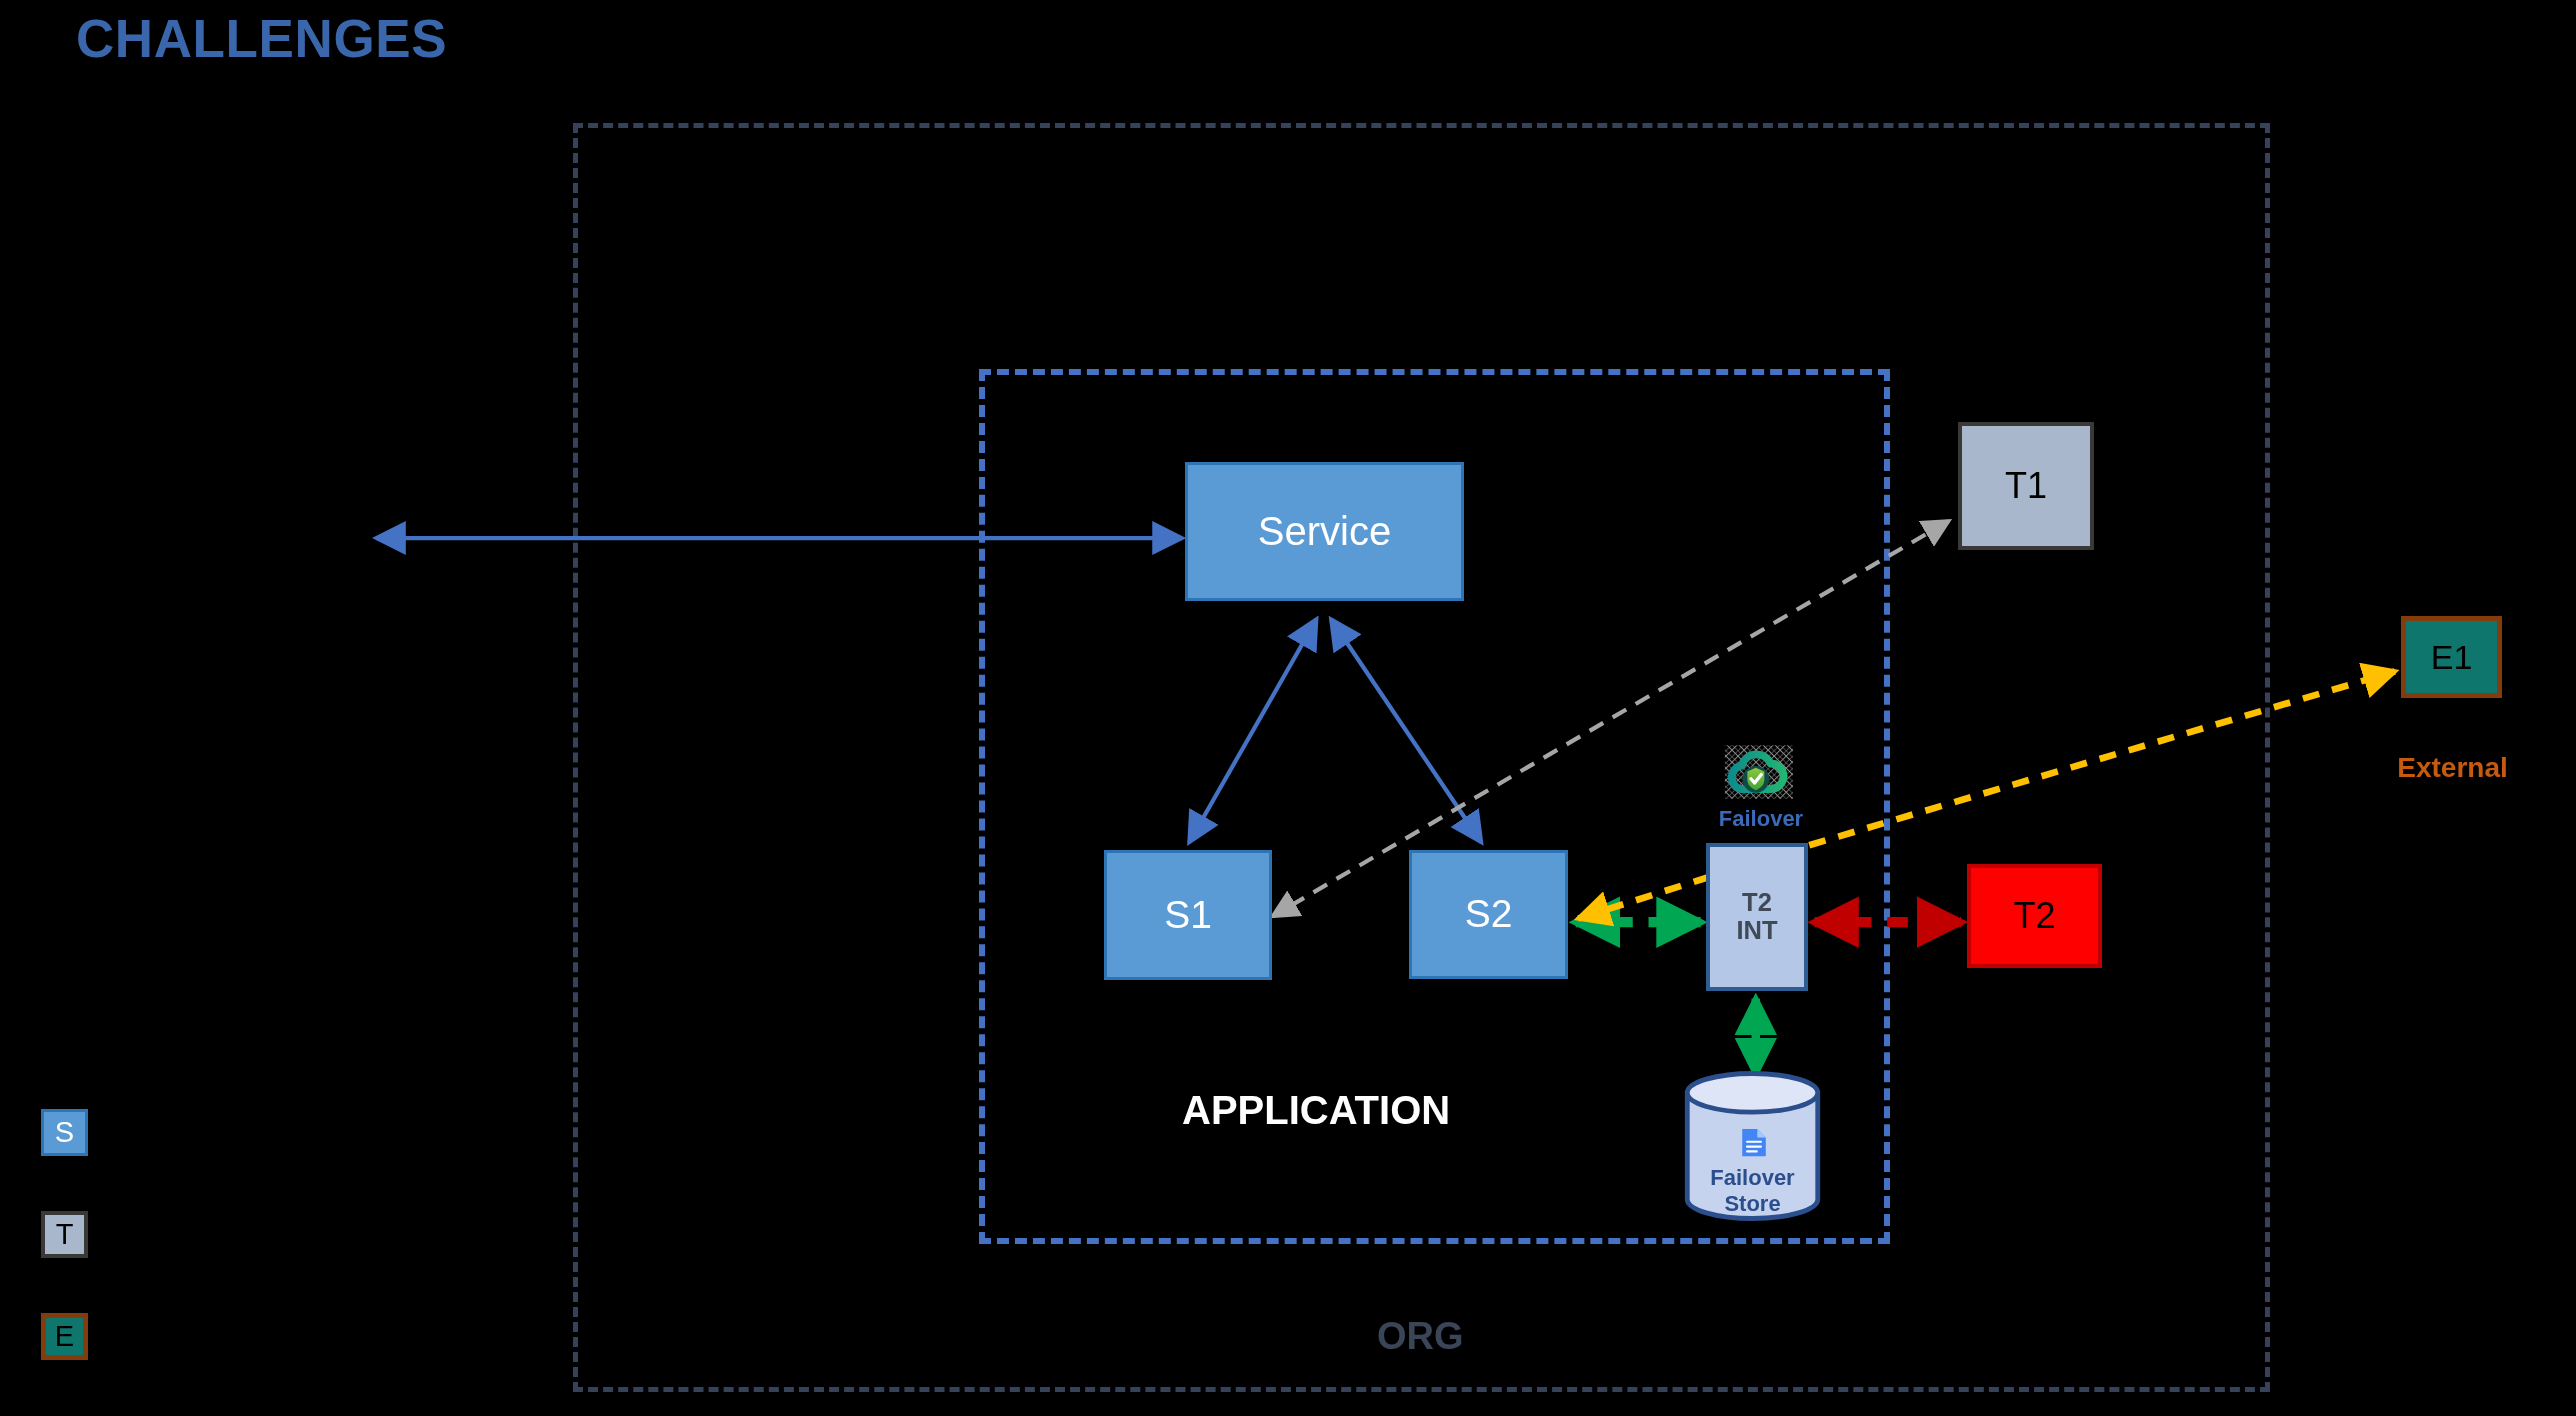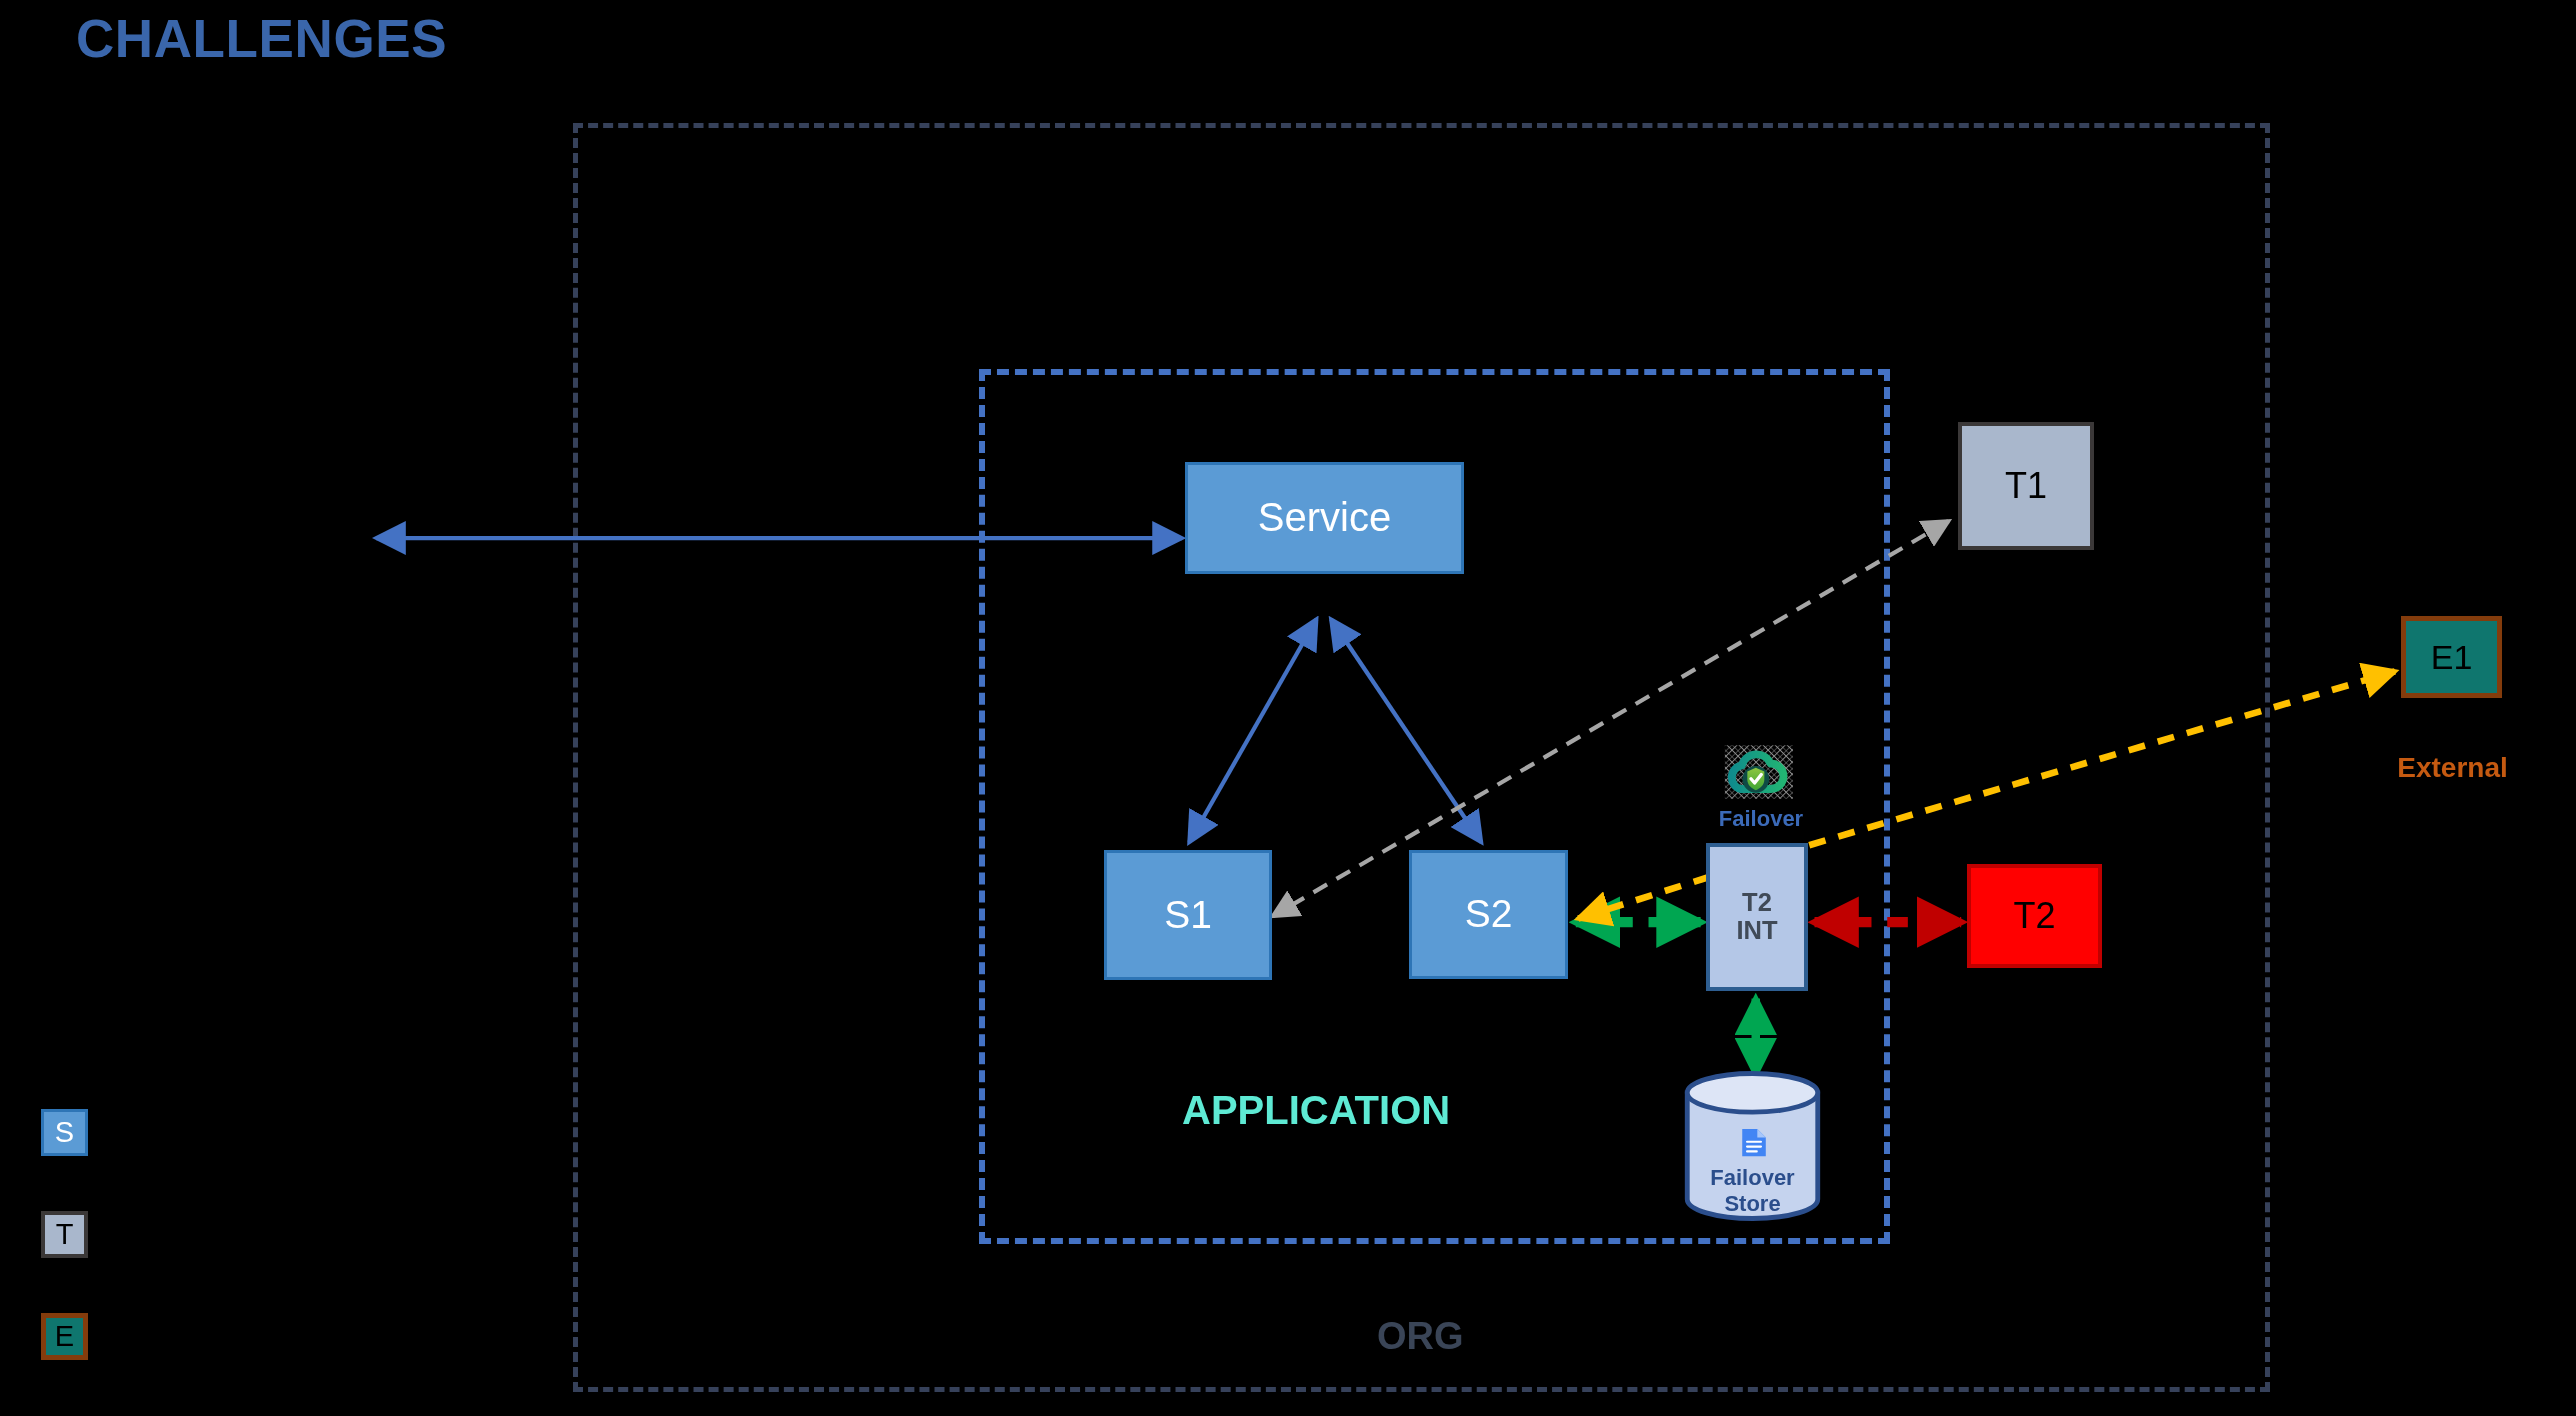--- a/index.html
+++ b/index.html
@@ -56,21 +56,21 @@
     font-weight: bold;
     white-space: nowrap;
   }
   .boundary-label.org-label {
     left: 1377px; top: 1315px;
     color: #3A4557;
     font-size: 38px;
   }
   .boundary-label.app-label {
     left: 1182px; top: 1088px;
-    color: #5eead4;
+    color: #ffffff;
     font-size: 40px;
   }
 
   
   .node {
     position: absolute;
     box-sizing: border-box;
     display: flex;
     align-items: center;
     justify-content: center;
@@ -99,21 +99,21 @@
     border: 5.5px solid #843C0C;
     color: #000000;
   }
   .node-red {
     background: #FF0000;
     border: 4.2px solid #C00000;
     color: #000000;
   }
 
   
-  #node-service { left: 1185px; top: 462px; width: 279px; height: 112px; font-size: 40px; }
+  #node-service { left: 1185px; top: 462px; width: 279px; height: 139px; font-size: 40px; }
   #node-s1      { left: 1104px; top: 850px; width: 168px; height: 130px; font-size: 39px; }
   #node-s2      { left: 1409px; top: 850px; width: 159px; height: 129px; font-size: 39px; }
   #node-t1      { left: 1958px; top: 422px;  width: 136px; height: 128px; font-size: 36px; }
   #node-t2      { left: 1967px; top: 864px; width: 135px; height: 104px; font-size: 36px; }
   #node-t2int   { left: 1706px; top: 843px; width: 102px; height: 148px; font-size: 25.5px; }
   #node-e1      { left: 2401px; top: 616px; width: 101px; height: 82px; font-size: 34px; }
 
   .external-label {
     position: absolute;
     left: 2383px; top: 752px;

